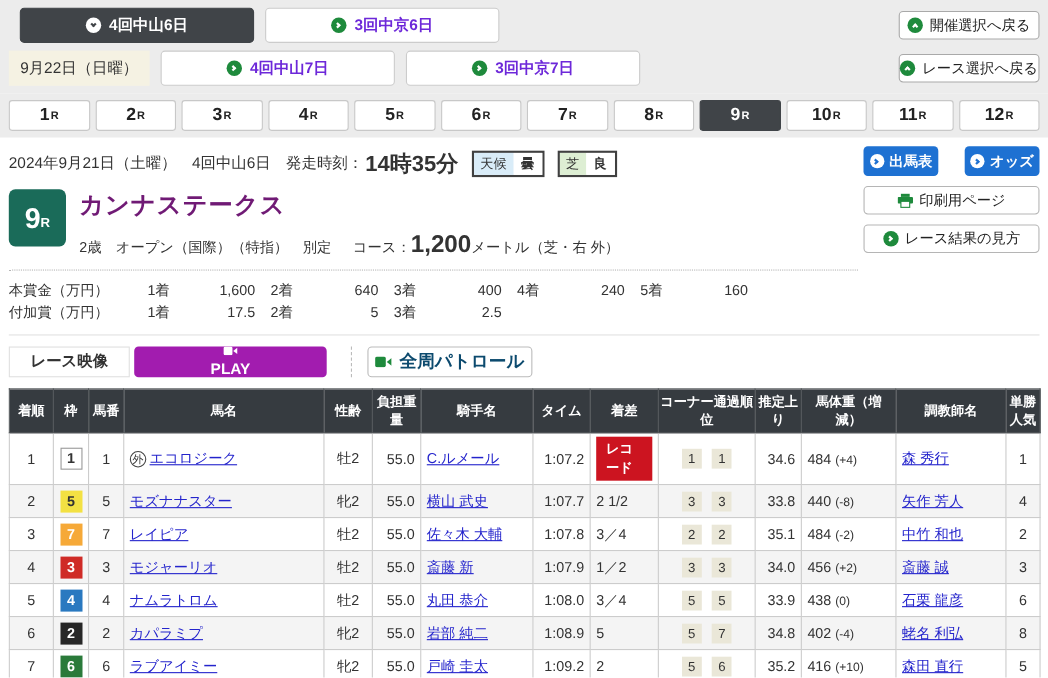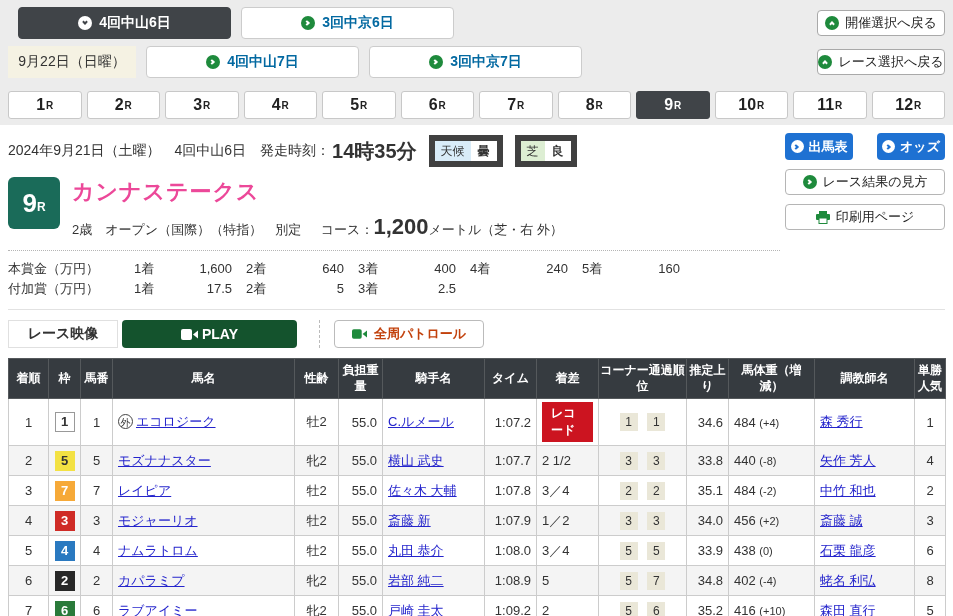--- a/index.html
+++ b/index.html
@@ -6,21 +6,21 @@
   html,body { width:953px; height:616px; overflow:hidden; background:#fff;
               font-family:"Liberation Sans", sans-serif; color:#333; }
 
   
   .top-strip { background:#ececec; padding:7px 8px 7px 8px; }
   .ts-row { display:flex; align-items:stretch; height:32px; }
   .ts-row + .ts-row { margin-top:7px; }
   .date-cell { width:128px; background:#f5f2e3; display:flex; align-items:center;
                justify-content:center; font-size:14px; color:#333; }
   .meeting-btn { width:213px; margin-left:10px; background:#fff; border:1px solid #ccc;
-                 border-radius:4px; color:#0369a1; font-weight:bold; font-size:14px;
+                 border-radius:4px; color:#6d28d9; font-weight:bold; font-size:14px;
                  display:flex; align-items:center; justify-content:center; gap:7px; cursor:pointer; }
   .meeting-btn.selected { background:#404448; border-color:#404448; color:#fff; }
   .back-btn { margin-left:auto; width:128px; height:26px; align-self:center; background:#fff;
               border:1px solid #a9a9a9; border-radius:4px; font-size:13px; color:#222;
               display:flex; align-items:center; justify-content:center; gap:6px; cursor:pointer; }
 
   
   .circ { width:14px; height:14px; min-width:14px; border-radius:50%; display:inline-flex;
           align-items:center; justify-content:center; }
   .circ.green { background:#1e8a3c; }
@@ -38,57 +38,57 @@
          display:flex; align-items:center; justify-content:center; font-weight:bold;
          font-size:16px; color:#222; cursor:pointer; }
   .tab .r { font-size:10px; margin-left:1px; }
   .tab.selected { background:#404448; border-color:#404448; color:#fff; }
 
   
   .main { position:relative; padding:10px 8px 0 8px; }
 
   .info-line { display:flex; align-items:center; font-size:14px; }
   .start-time { font-weight:bold; font-size:20px; margin-left:2px; }
-  .wbadge { display:inline-flex; border:6px solid #404040; margin-left:12px; font-size:12px; line-height:1; }
+  .wbadge { display:inline-flex; border:2px solid #404040; margin-left:12px; font-size:12px; line-height:1; }
   .wlabel { padding:4px 6px; }
   .wlabel.sky { background:#d9ecf8; }
   .wlabel.grass { background:#ddeed3; }
   .wval { background:#fff; padding:4px 7px; font-weight:bold; }
 
   .title-block { display:flex; margin-top:10px; }
   .rnum-badge { width:52px; height:52px; background:#1a6b59; border-radius:6px; color:#fff;
                 display:flex; align-items:center; justify-content:center; font-weight:bold; }
   .rnum-badge .n { font-size:26px; }
   .rnum-badge .r { font-size:12px; margin-top:8px; }
   .title-texts { margin-left:12px; }
-  .race-name { font-size:22px; font-weight:bold; color:#ec4899; letter-spacing:1px; }
+  .race-name { font-size:22px; font-weight:bold; color:#701a75; letter-spacing:1px; }
   .race-cond { font-size:13px; margin-top:7px; color:#333; }
   .course-val { font-weight:bold; font-size:22px;margin-top:16px; }
 
   .dotted-divider { border-bottom:1px dotted #b5b5b5; margin:10px 0 8px 0; width:772px; }
 
   .prize { font-size:13px; }
   .prize-row { display:flex; line-height:20px; }
   .prize-label { width:112px; }
   .ppair { display:flex; }
   .pplace { width:42px; margin-left:14px; }
   .pamount { width:56px; text-align:right; }
 
   .thin-divider { border-top:1px solid #e2e2e2; margin:10px 0 0 0; }
 
   .video-row { display:flex; align-items:center; margin:10px 0 10px 0; height:28px; }
   .video-label { width:110px; height:28px; background:#fff; border:1px solid #e0e0e0;
                  display:flex; align-items:center; justify-content:center;
                  font-weight:bold; font-size:14px; }
-  .play-btn { width:175px; height:28px; margin-left:4px; background:#14532d; border-radius:4px;
+  .play-btn { width:175px; height:28px; margin-left:4px; background:#a21caf; border-radius:4px;
               color:#fff; font-weight:bold; font-size:14px; display:flex; align-items:center;
-              justify-content:center; gap:4px; cursor:pointer; }
+              justify-content:center; gap:4px; cursor:pointer;flex-direction:column; }
   .dash-sep { border-left:1px dashed #bbb; height:28px; margin:0 14px 0 22px; }
   .patrol-btn { width:150px; height:28px; background:#fff; border:1px solid #bbb; border-radius:4px;
-                color:#c2410c; font-weight:bold; font-size:13px; display:flex; align-items:center;
+                color:#0c4a6e; font-weight:bold; font-size:16px; display:flex; align-items:center;
                 justify-content:center; gap:7px; cursor:pointer; }
 
   
   .action-stack { position:absolute; top:8px; right:8px; width:160px; }
   .blue-row { display:flex; gap:24px; }
   .blue-btn { flex:1; height:27px; background:#1e71d2; border-radius:4px; color:#fff;
               font-weight:bold; font-size:13px; display:flex; align-items:center;
               justify-content:center; gap:5px; cursor:pointer; }
   .white-btn { margin-top:9px; height:26px; background:#fff; border:1px solid #b5b5b5;
                border-radius:4px; color:#222; font-size:13px; display:flex; align-items:center;
@@ -256,32 +256,32 @@
         <span>出馬表</span>
       </div>
       <div class="blue-btn">
         <span class="circ white" style="width:13px;height:13px;min-width:13px;">
             <span class="chev right blue"></span>
           </span>
         <span>オッズ</span>
       </div>
     </div>
     <div class="white-btn">
-      <span class="circ green">
-          <span class="chev right"></span>
-        </span>
-      <span>レース結果の見方</span>
-    </div>
-    <div class="white-btn">
       <svg width="14" height="13" viewBox="0 0 14 13">
         <rect x="3" y="0" width="8" height="3" fill="#1e8a3c"></rect>
         <rect x="0" y="3" width="14" height="6" rx="1" fill="#1e8a3c"></rect>
         <rect x="3" y="7" width="8" height="5.5" fill="#fff" stroke="#1e8a3c"></rect>
       </svg>
       <span>印刷用ページ</span>
+    </div>
+    <div class="white-btn">
+      <span class="circ green">
+          <span class="chev right"></span>
+        </span>
+      <span>レース結果の見方</span>
     </div>
   </div>
 
   <div class="dotted-divider"></div>
 
   <div class="prize">
     <div class="prize-row">
       <span class="prize-label">本賞金（万円）</span>
       <span class="prize-row">
           <span class="ppair">

